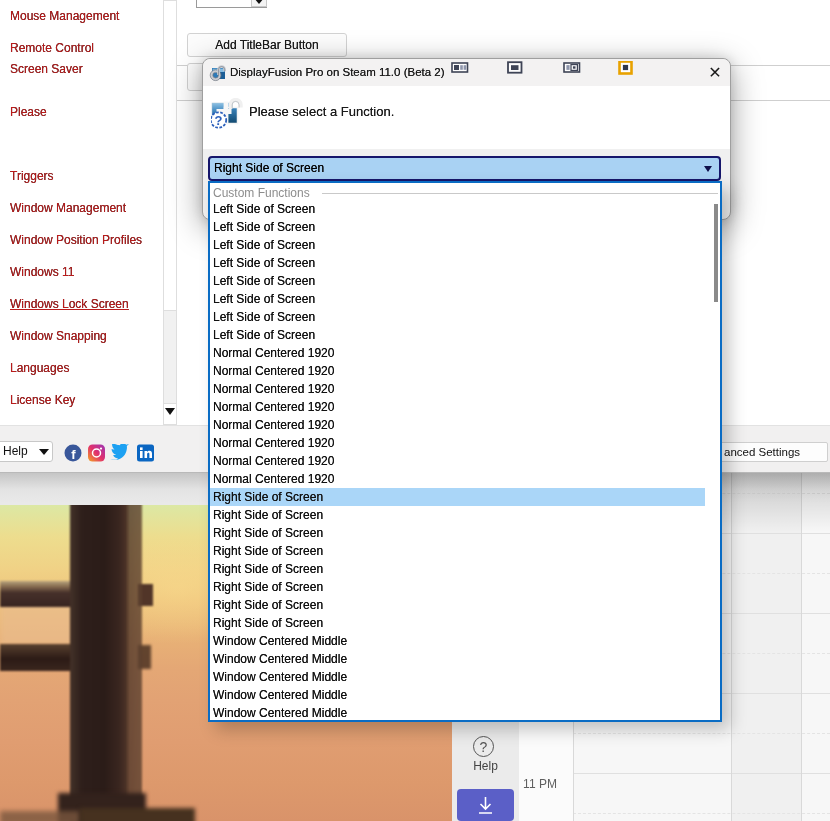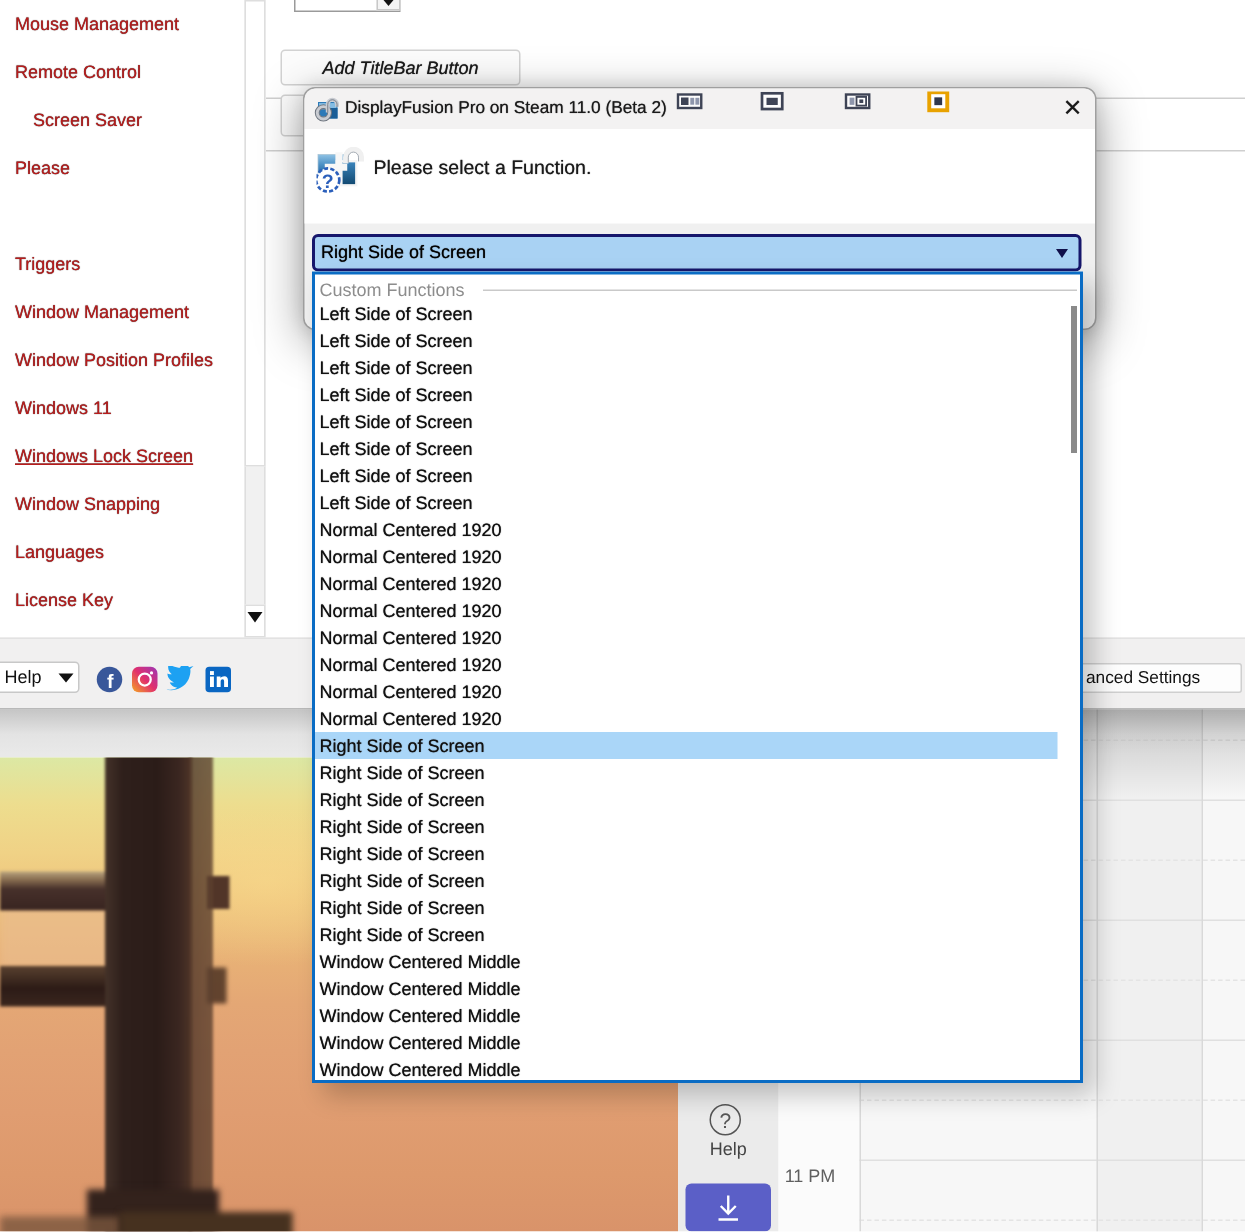--- a/index.html
+++ b/index.html
@@ -64,38 +64,38 @@
 </head>
 <body>
 <div id="stage">
 
   <div class="abs" id="setwin"></div>
   <div class="abs lvline" style="top:65px;"></div>
   <div class="abs lvline" style="top:100px;"></div>
   <div class="abs" id="sidebar"></div>
   <div class="abs sbitem" style="top:2px;">Mouse Management</div>
   <div class="abs sbitem" style="top:34px;">Remote Control</div>
-  <div class="abs sbitem" style="top:66px;margin-left:12px;">Screen Saver</div>
+  <div class="abs sbitem" style="top:55px;">Screen Saver</div>
   <div class="abs sbitem" style="top:98px;">Please</div>
   <div class="abs sbitem" style="top:162px;">Triggers</div>
   <div class="abs sbitem" style="top:194px;">Window Management</div>
   <div class="abs sbitem" style="top:226px;">Window Position Profiles</div>
   <div class="abs sbitem" style="top:258px;">Windows 11</div>
   <div class="abs sbitem" style="top:290px;text-decoration:underline;">Windows Lock Screen</div>
   <div class="abs sbitem" style="top:322px;">Window Snapping</div>
   <div class="abs sbitem" style="top:354px;">Languages</div>
   <div class="abs sbitem" style="top:386px;">License Key</div>
   <div class="abs" id="sbscroll"></div>
   <div class="abs" id="sbthumb"></div>
   <div class="abs" id="sbbtn"></div>
   <div class="abs" id="sbarrow"></div>
   <div class="abs" id="topcombo"></div>
   <div class="abs" id="topcombobtn"></div>
   <div class="abs" id="topcomboarr"></div>
-  <div class="abs btn" style="left:187px; top:33px; width:160px; height:24px; line-height:22px;font-style:italic;">Add TitleBar Button</div>
+  <div class="abs btn" style="left:187px; top:33px; width:160px; height:24px; line-height:22px;">Add TitleBar Button</div>
   <div class="abs btn" style="left:187px; top:63px; width:160px; height:28px;"></div>
   <div class="abs" id="footer"></div>
   <div class="abs" id="helpdd">Help</div>
   <div class="abs" id="helparr"></div>
   <div class="abs" id="advbtn">anced Settings</div>
 
   <svg class="abs" style="left:64px; top:444px;" width="92" height="18" viewBox="0 0 92 18">
     <circle cx="9" cy="9" r="8.5" fill="#39579a"></circle>
     <text x="9.5" y="14.5" font-size="13" font-weight="bold" fill="#fff" text-anchor="middle" font-family="Liberation Sans">f</text>
     <defs>

